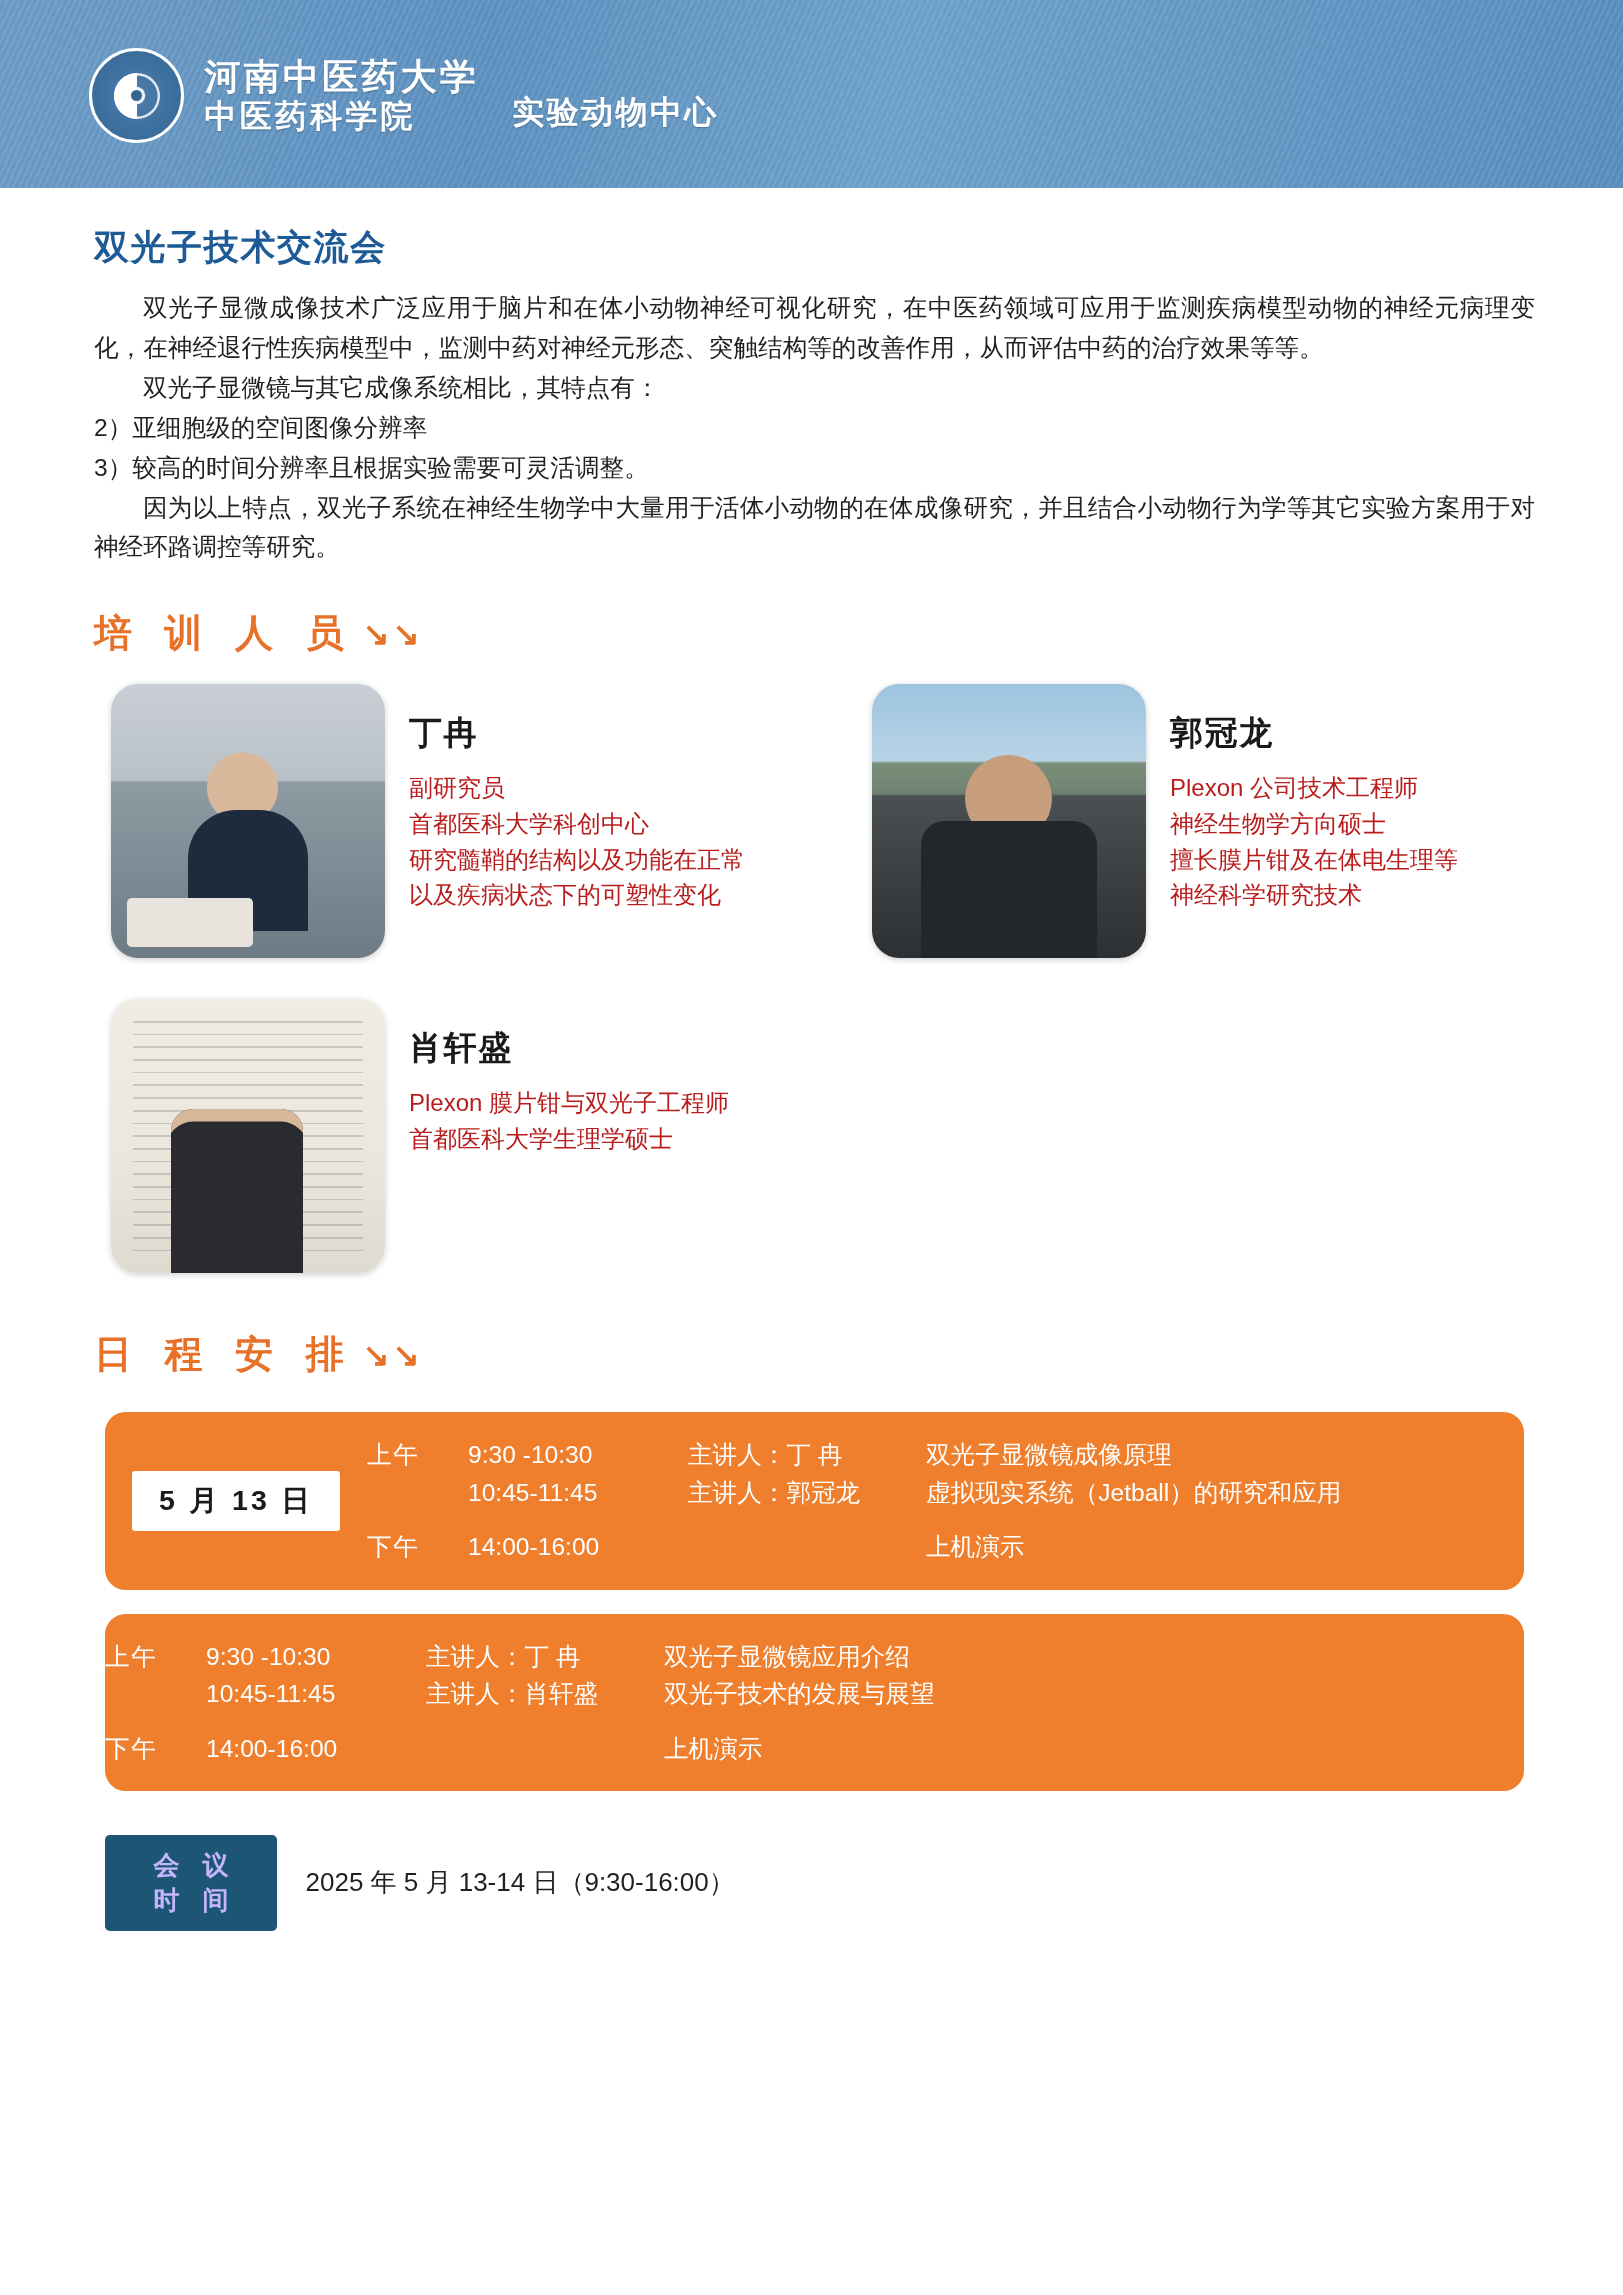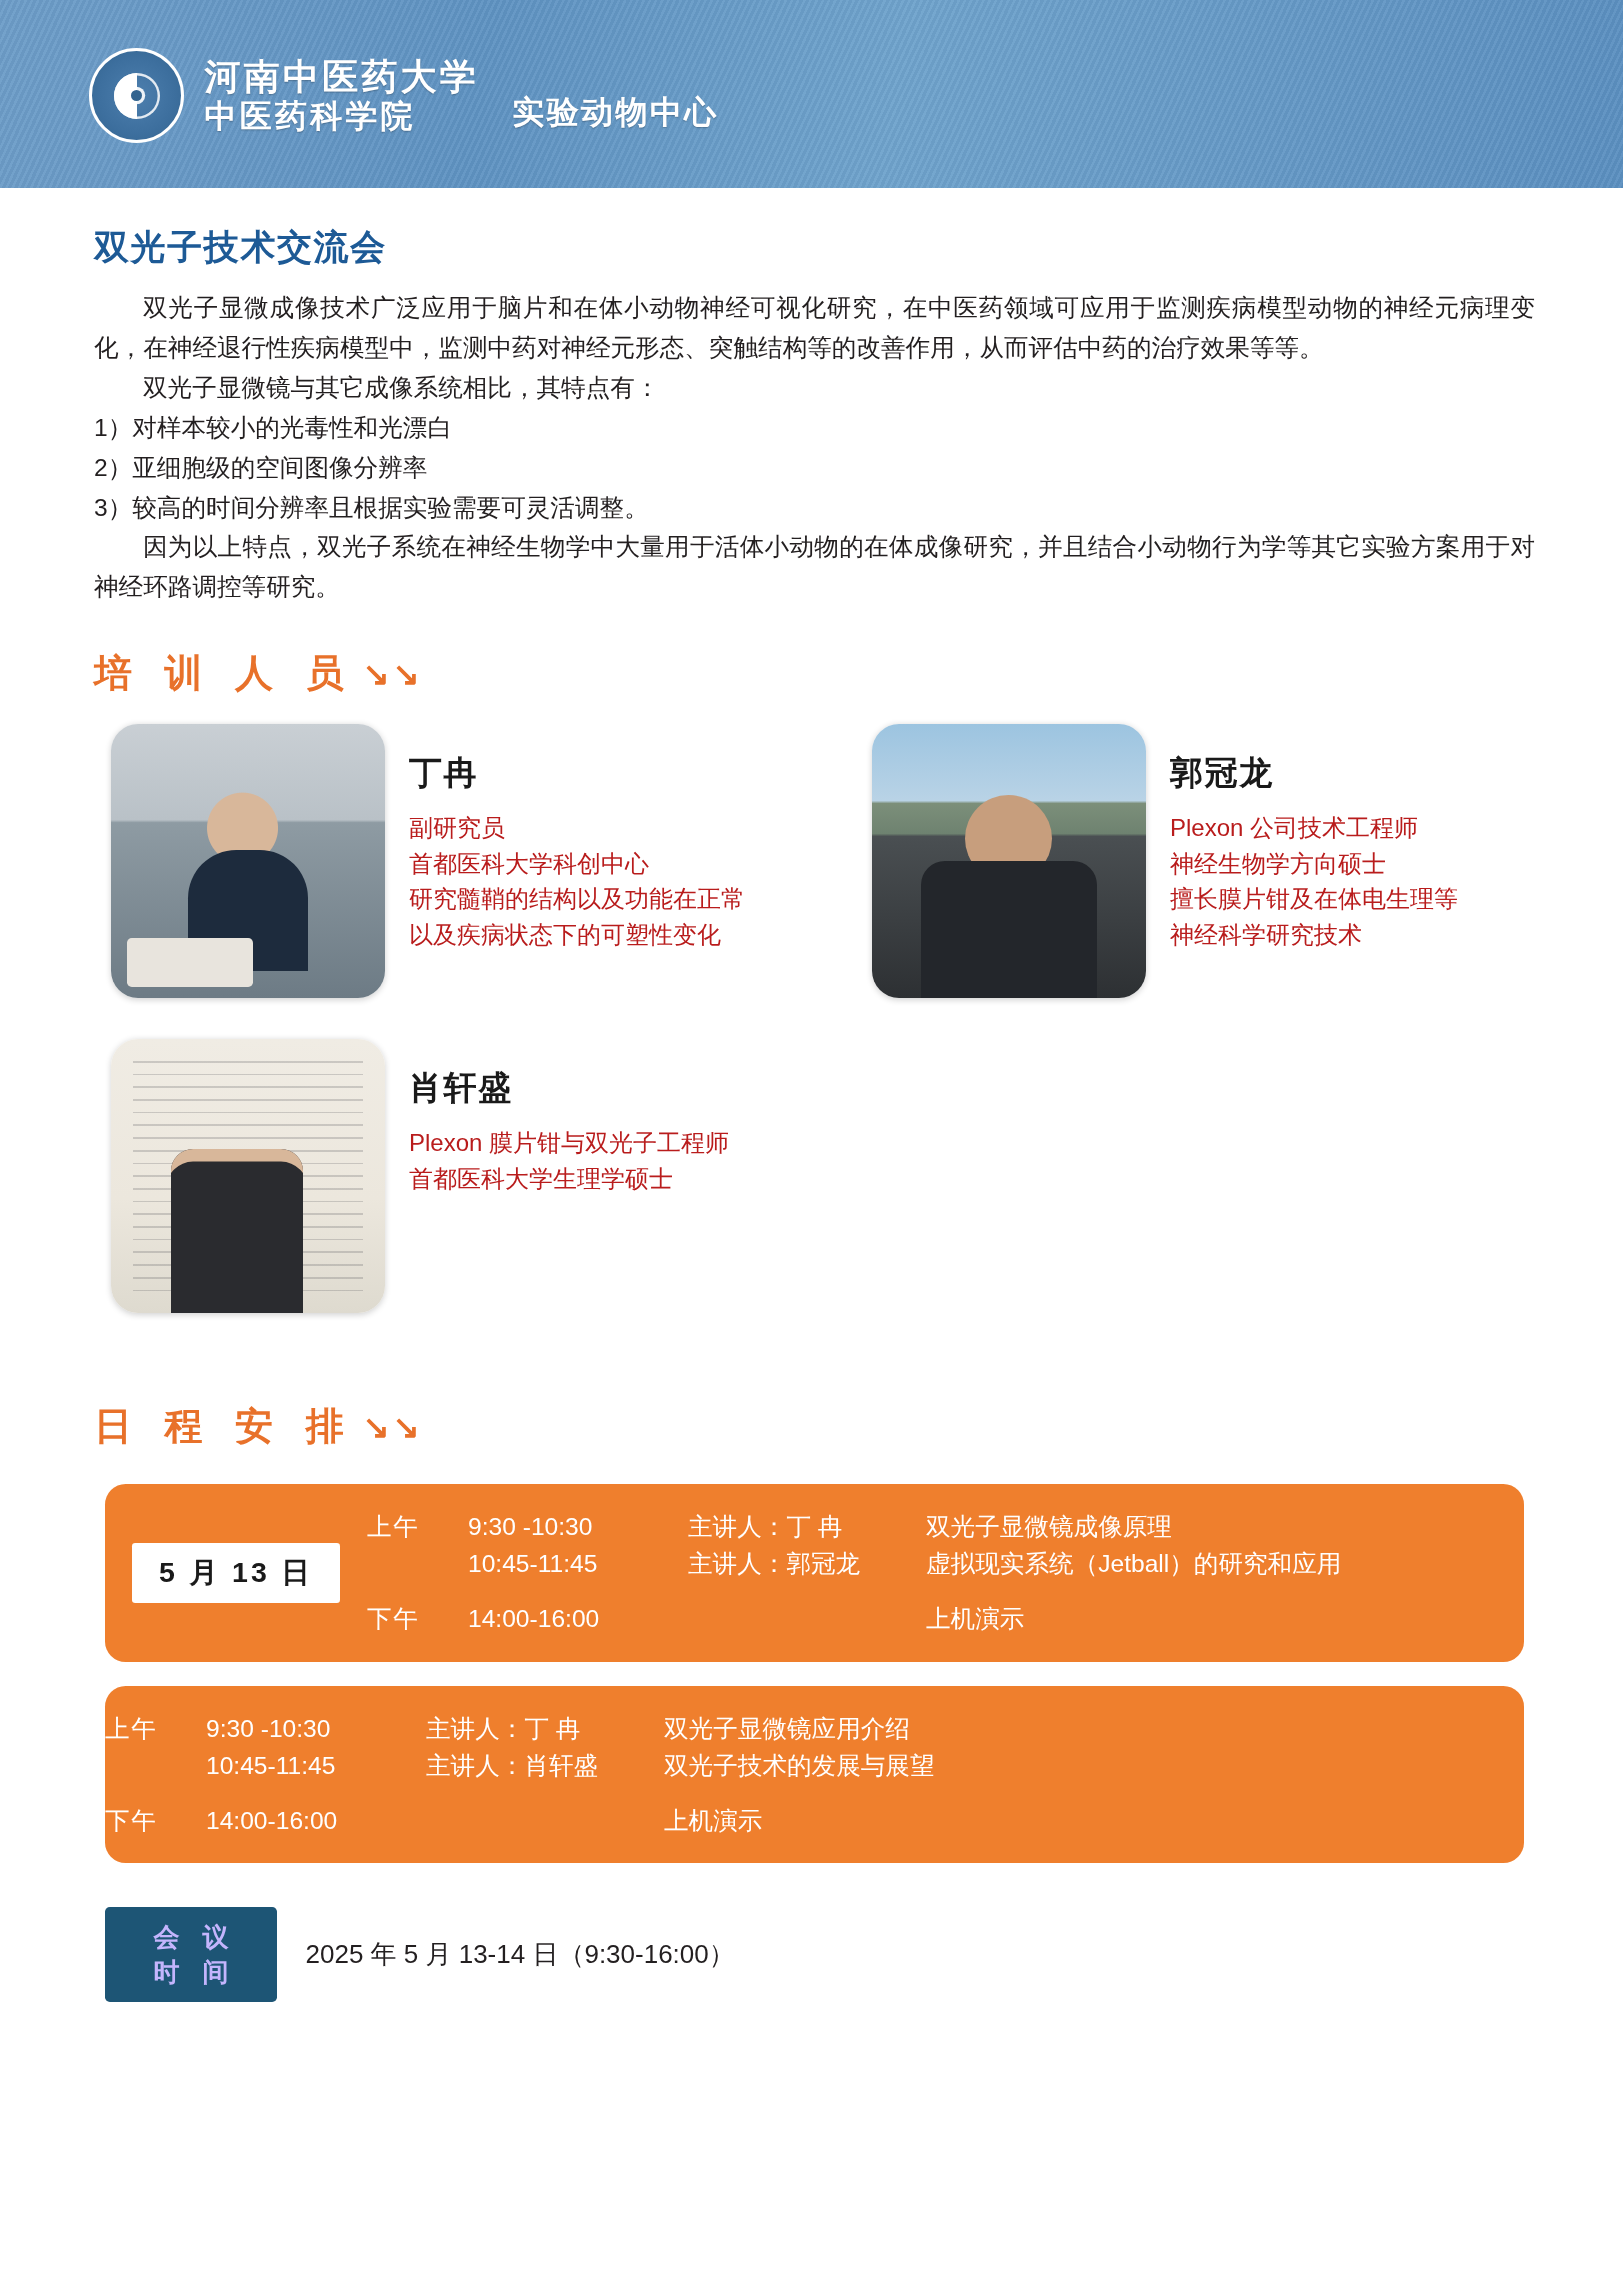--- a/index.html
+++ b/index.html
@@ -322,21 +322,20 @@
   </div>
 </div>
 
 <div class="content">
 
   <div class="section-title-blue">双光子技术交流会</div>
 
   <div class="intro">
     <p class="indent">双光子显微成像技术广泛应用于脑片和在体小动物神经可视化研究，在中医药领域可应用于监测疾病模型动物的神经元病理变化，在神经退行性疾病模型中，监测中药对神经元形态、突触结构等的改善作用，从而评估中药的治疗效果等等。</p>
     <p class="indent">双光子显微镜与其它成像系统相比，其特点有：</p>
-    <p>1）对样本较小的光毒性和光漂白</p>
     <p>2）亚细胞级的空间图像分辨率</p>
     <p>3）较高的时间分辨率且根据实验需要可灵活调整。</p>
     <p class="indent">因为以上特点，双光子系统在神经生物学中大量用于活体小动物的在体成像研究，并且结合小动物行为学等其它实验方案用于对神经环路调控等研究。</p>
   </div>
 
   <div class="orange-heading">
     <span>培 训 人 员</span>
     <span class="arrows">↘↘</span>
   </div>
 
@@ -378,21 +377,21 @@
           <div class="trainer-name">肖轩盛</div>
           <div class="trainer-desc">
             <div>Plexon  膜片钳与双光子工程师</div>
             <div>首都医科大学生理学硕士</div>
           </div>
         </div>
       </div>
     </div>
   </div>
 
-  <div class="orange-heading" style="margin-top:88px;">
+  <div class="orange-heading" style="margin-top:56px;">
     <span>日 程 安 排</span>
     <span class="arrows">↘↘</span>
   </div>
 
   <div class="schedule">
 
     <div class="sched-card">
       <div class="sched-date-wrap">
         <div class="sched-date">5 月 13 日</div>
       </div>

